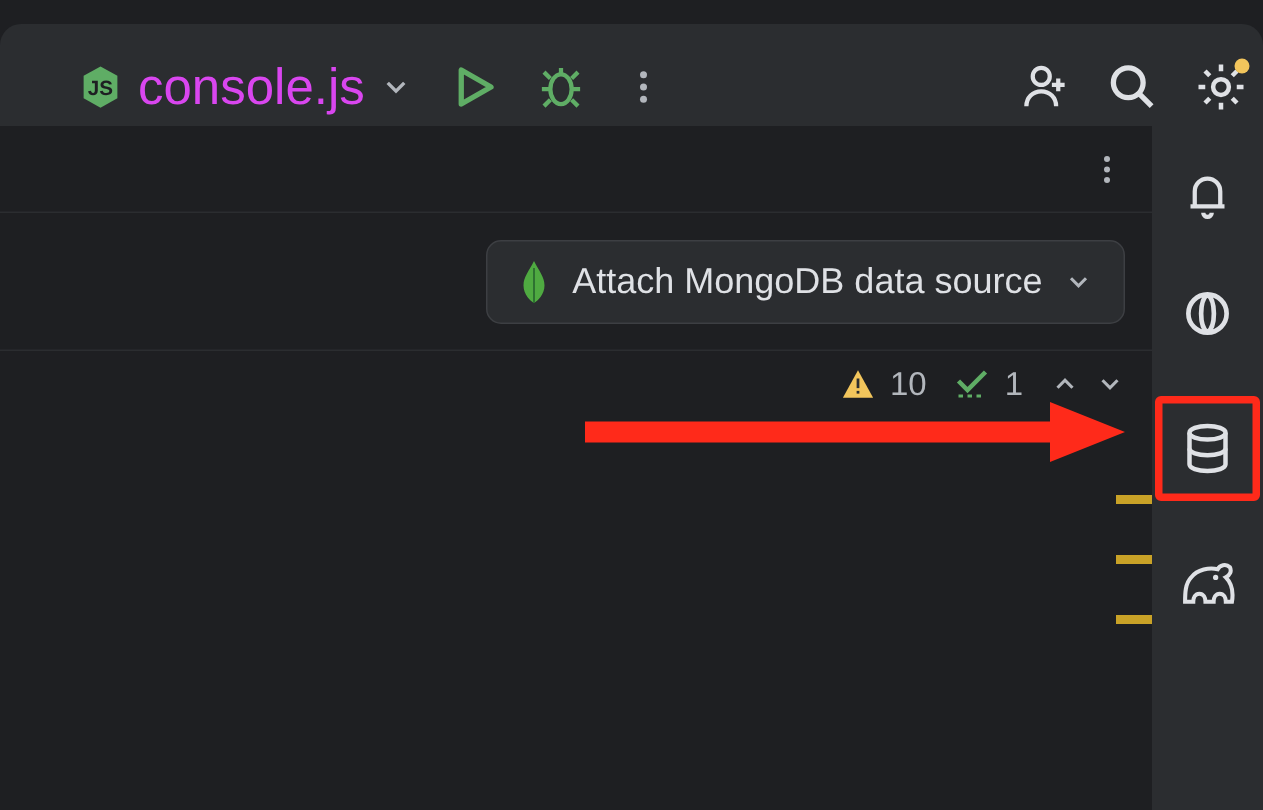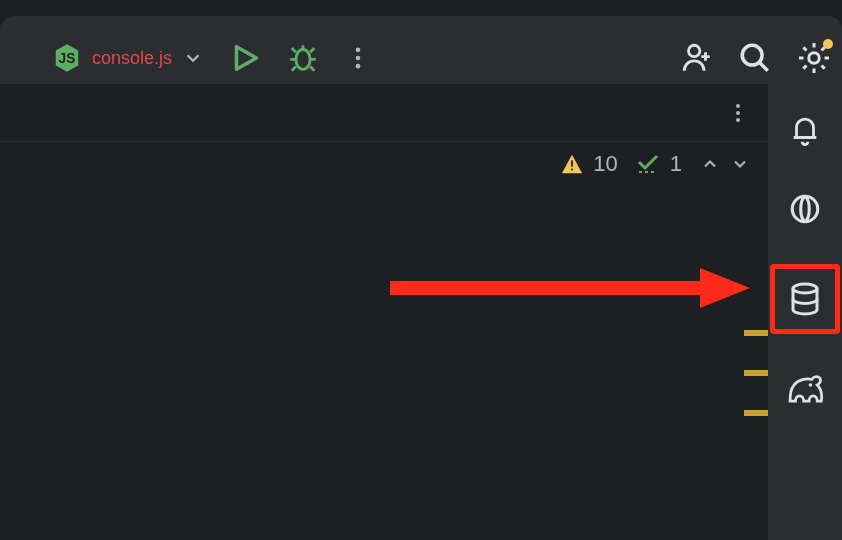--- a/index.html
+++ b/index.html
@@ -11,21 +11,21 @@
     height: 84px;
     background: #2b2d30;
     border-radius: 14px 14px 0 0;
     display: flex;
     align-items: center;
     padding: 0 10px 0 52px;
     gap: 24px;
     margin-top: 16px;
   }
   .file-group { display: flex; align-items: center; gap: 10px; }
-  .file-name { font-size: 18px; color: #ef4444; }
+  .file-name { font-size: 34px; color: #d946ef; }
   .icon-btn { display: flex; align-items: center; justify-content: center; cursor: pointer; }
   .spacer { flex: 1; }
 
   
   .secondbar {
     height: 58px;
     background: #1e1f22;
     border-bottom: 1px solid #2b2d30;
     display: flex;
     align-items: center;
@@ -210,20 +210,36 @@
   <div class="secondbar">
     <span class="icon-btn">
       <svg width="24" height="24" viewBox="0 0 24 24">
           <circle cx="12" cy="5" r="2" fill="#b2b6bc"></circle>
           <circle cx="12" cy="12" r="2" fill="#b2b6bc"></circle>
           <circle cx="12" cy="19" r="2" fill="#b2b6bc"></circle>
         </svg>
     </span>
   </div>
 
+  <div class="pill-row">
+    <div class="pill">
+      <span>
+        <svg width="22" height="28" viewBox="0 0 16 24">
+            <path fill="#4faa41" d="M8 0C5 6 2 9 2 14c0 5 4 9 6 10 2-1 6-5 6-10 0-5-3-8-6-14z"></path>
+            <path fill="#2a6b2f" d="M8 4v20" stroke="#2a6b2f" stroke-width="1"></path>
+          </svg>
+      </span>
+      <span class="pill-label">Attach MongoDB data source</span>
+      <span>
+        <svg width="20" height="20" viewBox="0 0 24 24">
+            <path fill="none" stroke="#b2b6bc" stroke-width="2.5" d="m6 9 6 6 6-6"></path>
+          </svg>
+      </span>
+    </div>
+  </div>
 
   <div class="status-row">
     <span>
       <svg width="22" height="22" viewBox="0 0 24 24">
           <path fill="#f2c55c" d="M12 2 1 22h22z"></path>
           <rect x="11" y="8" width="2" height="7" fill="#2b2d30"></rect>
           <rect x="11" y="17" width="2" height="2" fill="#2b2d30"></rect>
         </svg>
     </span>
     <span class="cnt">10</span>

